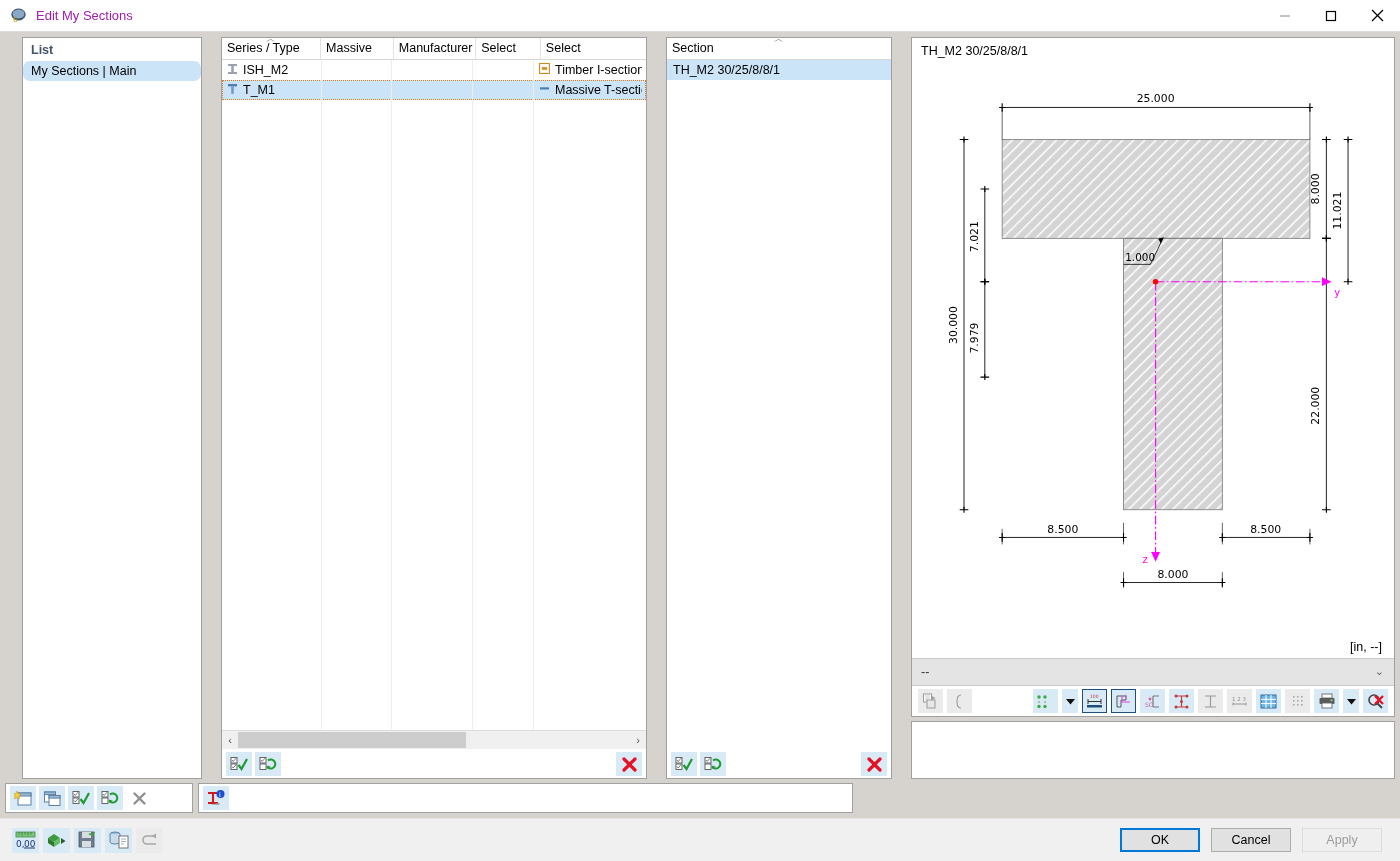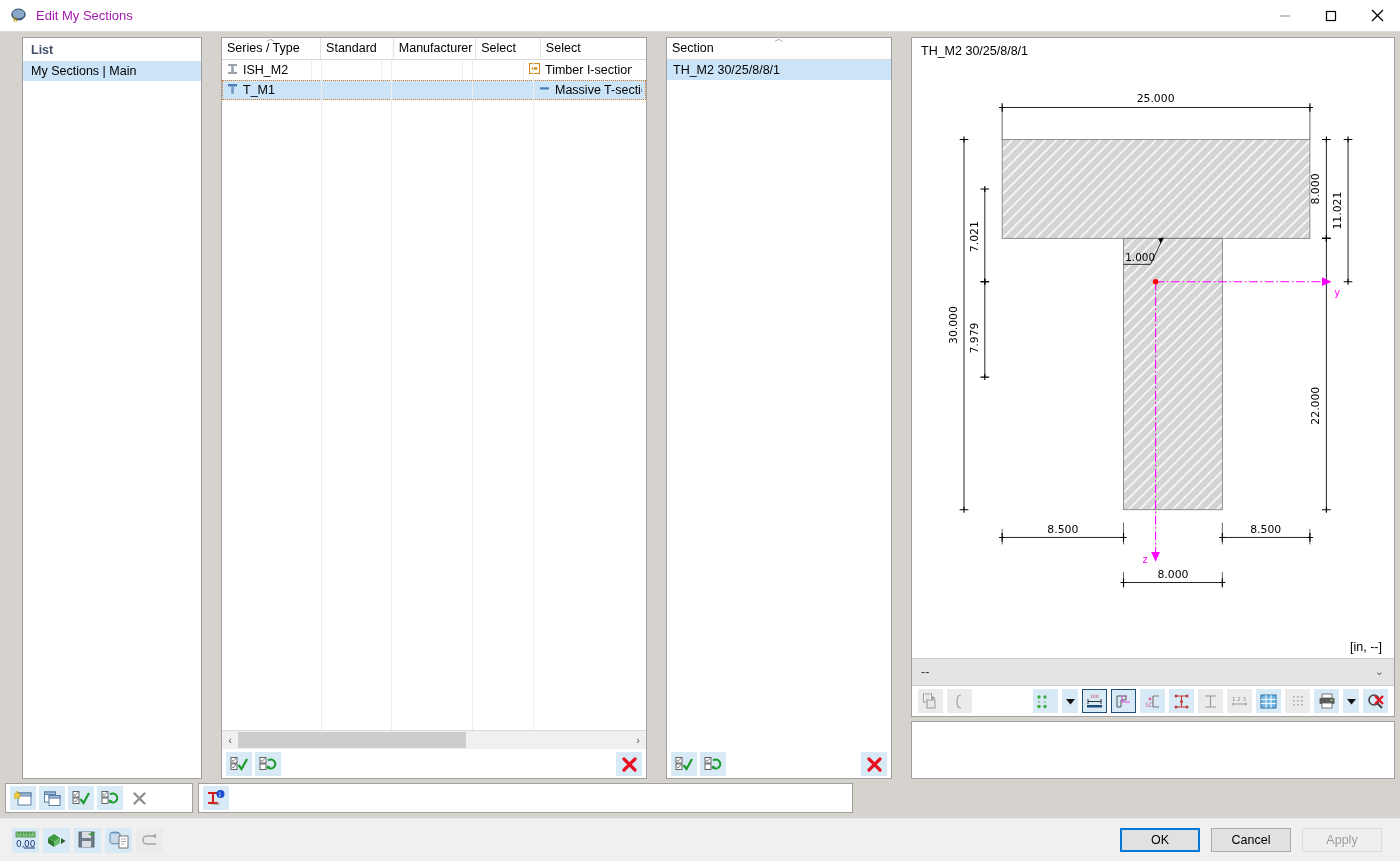--- a/index.html
+++ b/index.html
@@ -50,21 +50,21 @@
   .sort-caret{
     position:absolute;left:50%;top:-4px;transform:translateX(-50%);
     font-size:10px;color:#555;line-height:10px;
   }
 
   
   .list-panel{width:178px;}
   .list-item{
     padding:3px 8px;font-size:12.5px;
   }
-  .list-item.sel{background:#cce4f7;}
+  .list-item.sel{background:#cce4f7;border-radius:7px;}
 
   
   .fav-panel{width:424px;}
   .fav-rows{flex:1 1 auto;overflow:hidden;position:relative;}
   .fav-row{display:flex;font-size:12.5px;align-items:center;height:20px;}
   .fav-row.sel{background:#cce4f7;outline:1px dotted #e07b20;outline-offset:-1px;}
   .fav-cell{padding:1px 5px;border-right:1px solid #ededed;height:20px;box-sizing:border-box;
     display:flex;align-items:center;gap:5px;overflow:hidden;white-space:nowrap;}
   .grid-lines{position:absolute;inset:0;pointer-events:none;display:flex;}
   .grid-line{border-right:1px solid #ededed;box-sizing:border-box;height:100%;}
@@ -180,21 +180,21 @@
         </div>
       </div>
 
       <div class="panel fav-panel">
         <div class="col-hdr-row">
           <div class="col-hdr" style="width:100px">
             <span class="sort-caret">︿</span>
             <span>Series / Type</span>
           </div>
           <div class="col-hdr" style="width:70px">
-            <span>Standard</span>
+            <span>Massive</span>
           </div>
           <div class="col-hdr" style="width:81px">
             <span>Manufacturer</span>
           </div>
           <div class="col-hdr" style="width:61px">
             <span>Select</span>
           </div>
           <div class="col-hdr" style="width:108px;border-right:none">
             <span>Select</span>
           </div>
@@ -203,21 +203,21 @@
         <div class="fav-rows">
           <div class="grid-lines">
             <div class="grid-line" style="width:100px"></div>
             <div class="grid-line" style="width:70px"></div>
             <div class="grid-line" style="width:81px"></div>
             <div class="grid-line" style="width:61px"></div>
             <div class="grid-line" style="width:108px;border-right:none"></div>
           </div>
 
           <div class="fav-row">
-            <div class="fav-cell" style="width:90px">
+            <div class="fav-cell" style="width:100px">
               <span>
                 <svg width="11" height="12" viewBox="0 0 11 12">
                     <rect x="1" y="1" width="9" height="2" fill="#9aa3ad"></rect>
                     <rect x="4.2" y="3" width="2.6" height="6" fill="#9aa3ad"></rect>
                     <rect x="1" y="9" width="9" height="2" fill="#9aa3ad"></rect>
                   </svg>
               </span>
               <span>ISH_M2</span>
             </div>
             <div class="fav-cell" style="width:70px"></div>

